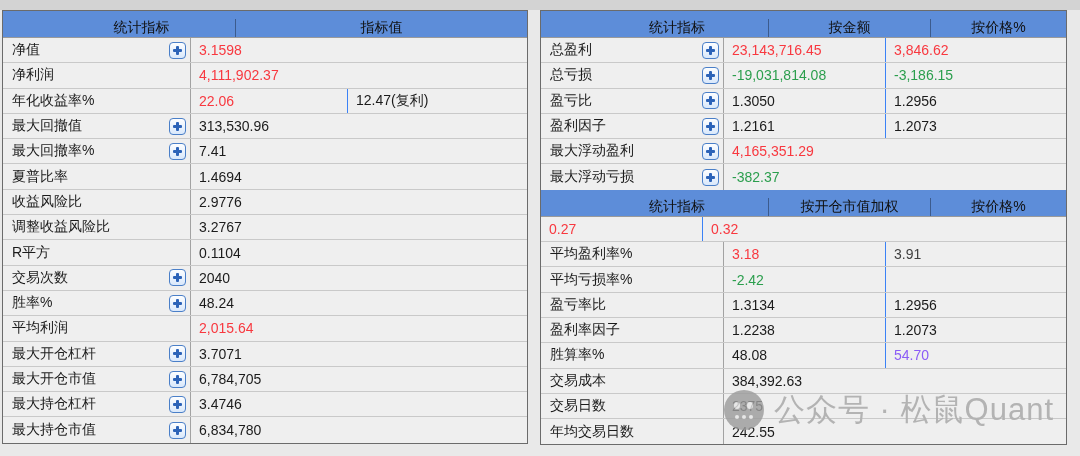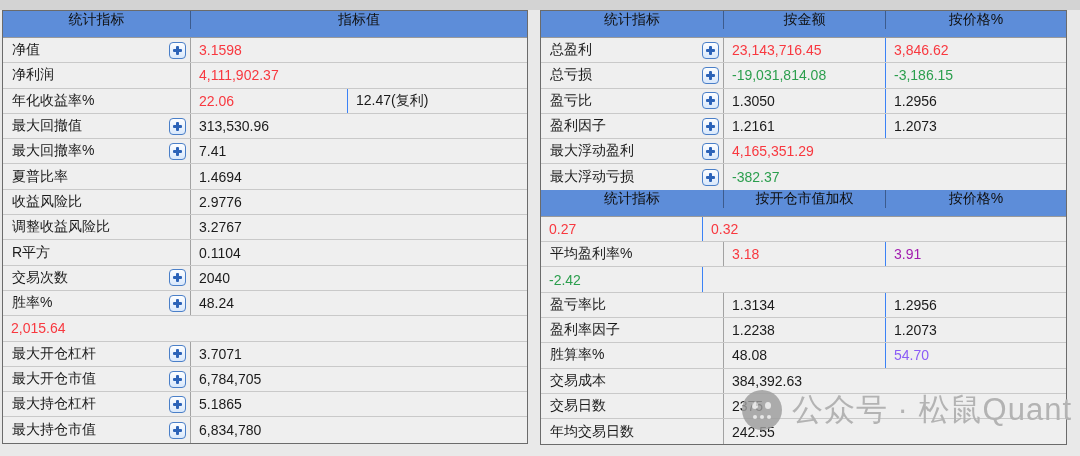--- a/index.html
+++ b/index.html
@@ -15,23 +15,24 @@
   }
   .stat-table{
     position:absolute;top:10px;
     background:#efefef;
     border:1px solid #6b6b6b;
     box-sizing:border-box;
   }
   #left-table{left:2px;width:526px;}
   #right-table{left:540px;width:527px;}
   .hrow{
-    display:flex;height:26px;align-items:flex-start;
+    display:flex;height:26px;align-items:flex-end;
     background:#5d8dd9;
     border-bottom:1px solid #9a9a9a;
+    padding-left:45px;
   }
   .hcell{
     display:flex;align-items:center;justify-content:center;
     font-size:14px;color:#101010;
     border-right:1px solid rgba(0,0,0,0.35);
     box-sizing:border-box;
   }
   .hcell:last-child{border-right:none;}
   .row{
     display:flex;height:25.3px;align-items:stretch;
@@ -71,21 +72,21 @@
   .plusbtn::before{
     content:"";position:absolute;left:3px;right:3px;top:50%;
     height:3px;margin-top:-1.5px;background:#2c63b8;border-radius:1px;
   }
   .plusbtn::after{
     content:"";position:absolute;top:3px;bottom:3px;left:50%;
     width:3px;margin-left:-1.5px;background:#2c63b8;border-radius:1px;
   }
   
   .watermark{
-    position:absolute;left:742px;top:389px;
+    position:absolute;left:724px;top:389px;
     display:flex;align-items:center;gap:10px;
     z-index:5;pointer-events:none;
   }
   .wm-icon{
     width:40px;height:40px;border-radius:50%;
     background:#9d9d9d;opacity:0.82;position:relative;flex:none;
   }
   .wm-icon i{position:absolute;background:#e6e6e6;border-radius:50%;}
   .wm-icon .eye1{width:6px;height:7px;left:10px;top:12px;}
   .wm-icon .eye2{width:6px;height:7px;left:23px;top:12px;}
@@ -174,20 +175,23 @@
         <div class="cell val cw-rest" style="color: rgb(27, 27, 27);">2040</div>
       </div>
       <div class="row">
         <div class="cell label cw-label">
           <span>胜率%</span>
           <span class="plusbtn"></span>
         </div>
         <div class="cell val cw-rest" style="color: rgb(27, 27, 27);">48.24</div>
       </div>
       <div class="row">
+        <div class="cell label cw-label">
+          <span>平均利润</span>
+        </div>
         <div class="cell val cw-rest" style="color: rgb(248, 56, 63);">2,015.64</div>
       </div>
       <div class="row">
         <div class="cell label cw-label">
           <span>最大开仓杠杆</span>
           <span class="plusbtn"></span>
         </div>
         <div class="cell val cw-rest" style="color: rgb(27, 27, 27);">3.7071</div>
       </div>
       <div class="row">
@@ -195,21 +199,21 @@
           <span>最大开仓市值</span>
           <span class="plusbtn"></span>
         </div>
         <div class="cell val cw-rest" style="color: rgb(27, 27, 27);">6,784,705</div>
       </div>
       <div class="row">
         <div class="cell label cw-label">
           <span>最大持仓杠杆</span>
           <span class="plusbtn"></span>
         </div>
-        <div class="cell val cw-rest" style="color: rgb(27, 27, 27);">5.1865</div>
+        <div class="cell val cw-rest" style="color: rgb(27, 27, 27);">3.4746</div>
       </div>
       <div class="row">
         <div class="cell label cw-label">
           <span>最大持仓市值</span>
           <span class="plusbtn"></span>
         </div>
         <div class="cell val cw-rest" style="color: rgb(27, 27, 27);">6,834,780</div>
       </div>
     </div>
 </div>
@@ -276,23 +280,26 @@
   <div id="right-rows-2">
       <div class="row">
         <div class="cell val cw-v1 mid" style="color: rgb(248, 56, 63);">0.27</div>
         <div class="cell val cw-rest" style="color: rgb(248, 56, 63);">0.32</div>
       </div>
       <div class="row">
         <div class="cell label cw-label">
           <span>平均盈利率%</span>
         </div>
         <div class="cell val cw-v1 mid" style="color: rgb(248, 56, 63);">3.18</div>
-        <div class="cell val cw-rest" style="color: #a21caf;">3.91</div>
-      </div>
-      <div class="row">
+        <div class="cell val cw-rest" style="color: #404040;">3.91</div>
+      </div>
+      <div class="row">
+        <div class="cell label cw-label">
+          <span>平均亏损率%</span>
+        </div>
         <div class="cell val cw-v1 mid" style="color: rgb(43, 158, 77);">-2.42</div>
       </div>
       <div class="row">
         <div class="cell label cw-label">
           <span>盈亏率比</span>
         </div>
         <div class="cell val cw-v1 mid" style="color: rgb(27, 27, 27); text-align: right;">1.3134</div>
         <div class="cell val cw-rest" style="color: rgb(27, 27, 27);">1.2956</div>
       </div>
       <div class="row">

